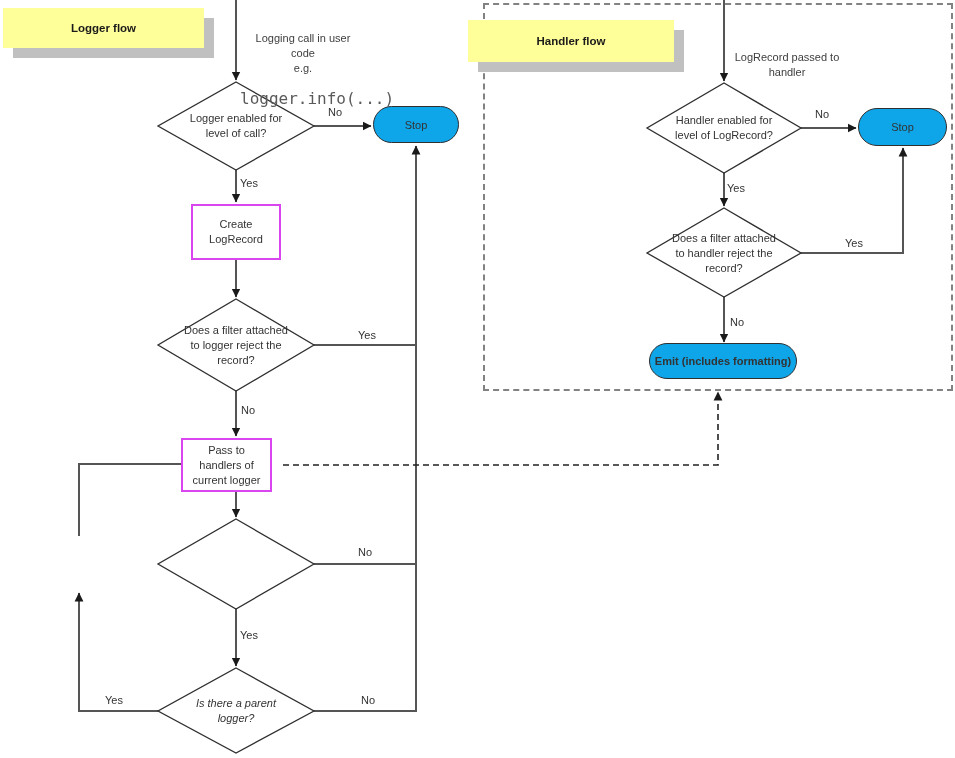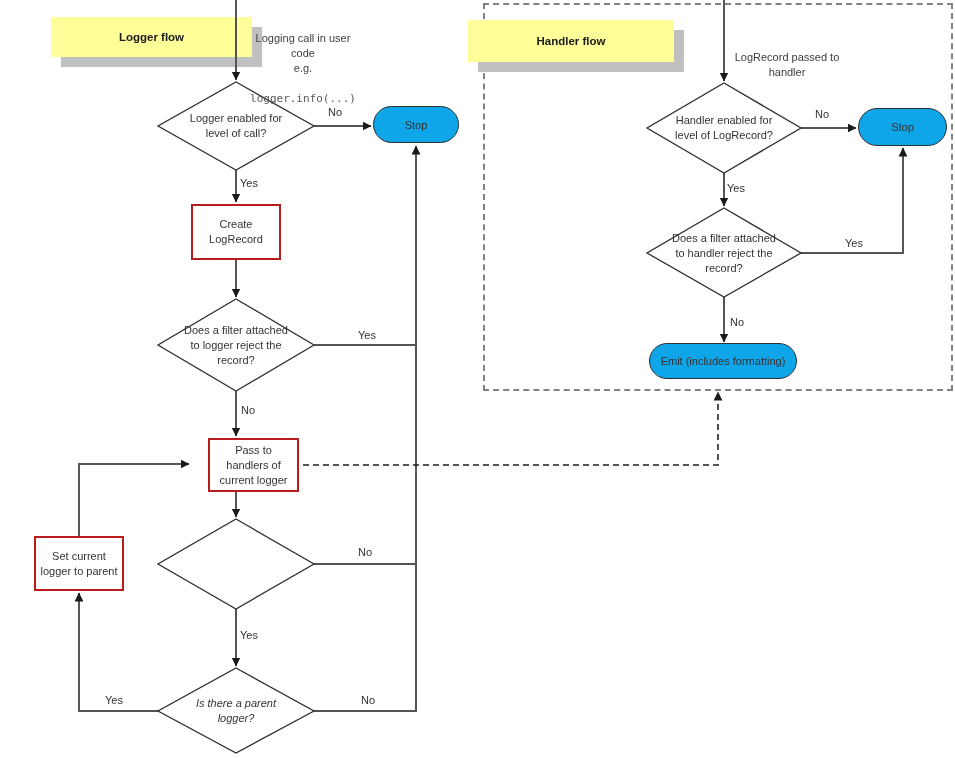--- a/index.html
+++ b/index.html
@@ -14,21 +14,21 @@
     font-weight:bold;font-size:11.5px;color:#1a1a1a;
   }
   
   .dashed-box{
     position:absolute;border:2px dashed #828282;background:transparent;
   }
   
   svg.wires{position:absolute;left:0;top:0;}
   
   .rect-node{
-    position:absolute;background:#ffffff;border:2px solid #b91c1c;
+    position:absolute;background:#ffffff;border:2px solid #d946ef;
     display:flex;align-items:center;justify-content:center;text-align:center;
     font-size:11px;line-height:15px;white-space:pre-line;color:#333333;
     box-sizing:border-box;
   }
   
   .stadium-node{
     position:absolute;background:#0ea5e9;border:1.5px solid #2f2f2f;border-radius:20px;
     display:flex;align-items:center;justify-content:center;text-align:center;
     font-size:11px;line-height:14px;color:#333333;box-sizing:border-box;
   }
@@ -41,31 +41,31 @@
   .edge-label{
     position:absolute;font-size:11px;line-height:13px;color:#333333;white-space:nowrap;
   }
   
   .entry-text{
     position:absolute;text-align:center;font-size:11px;line-height:15px;
     white-space:pre-line;color:#3d3d3d;
   }
   .entry-code{
     font-family:"DejaVu Sans Mono","Liberation Mono",monospace;
-    font-size:11px;line-height:15px;color:#5a5a5a;white-space:nowrap;
+    font-size:16px;line-height:15px;color:#5a5a5a;white-space:nowrap;
   }
 </style>
 </head>
 <body>
 
 <div class="canvas">
 
   <div class="dashed-box" style="left:483px;top:3px;width:466px;height:384px;"></div>
 
-  <div class="note" style="left:3px;top:17px;width:201px;height:40px;margin-left:48px;">
+  <div class="note" style="left:3px;top:8px;width:201px;height:40px;">
     <span>Logger flow</span>
   </div>
   <div class="note" style="left:468px;top:20px;width:206px;height:42px;">
     <span>Handler flow</span>
   </div>
 
   <svg class="wires" width="955" height="758" viewBox="0 0 955 758">
     <defs>
       <marker id="arr" markerUnits="userSpaceOnUse" markerWidth="11" markerHeight="11" refX="8.5" refY="5" orient="auto">
         <path d="M0,0.6 L9,5 L0,9.4 Z" fill="#1a1a1a"></path>
@@ -102,37 +102,33 @@
       <polygon points="236,668 314,711 236,753 158,711"></polygon>
       <polygon points="724,83 801,128 724,173 647,128"></polygon>
       <polygon points="724,208 801,253 724,297 647,253"></polygon>
     </g>
   </svg>
 
   <div class="rect-node" style="left:191px;top:204px;width:90px;height:56px;">
     <span>Create
 LogRecord</span>
   </div>
-  <div class="rect-node" style="left:208px;top:438px;width:91px;height:54px;">
+  <div class="rect-node" style="left:181px;top:438px;width:91px;height:54px;">
     <span>Pass to
 handlers of
 current logger</span>
-  </div>
-  <div class="rect-node" style="left:34px;top:536px;width:90px;height:55px;">
-    <span>Set current
-logger to parent</span>
   </div>
 
   <div class="stadium-node" style="left:373px;top:106px;width:86px;height:37px;">
     <span>Stop</span>
   </div>
   <div class="stadium-node" style="left:858px;top:108px;width:89px;height:38px;">
     <span>Stop</span>
   </div>
-  <div class="stadium-node" style="left:649px;top:343px;width:148px;height:36px;">
+  <div class="stadium-node" style="left:649px;top:343px;width:148px;height:36px;font-weight:bold;">
     <span>Emit (includes formatting)</span>
   </div>
 
   <div class="entry-text" style="left:240px;top:16px;width:126px;">
     <div>Logging call in user
 code
 e.g.</div>
     <div class="entry-code">logger.info(...)</div>
   </div>
   <div class="entry-text" style="left:726px;top:35px;width:122px;">

